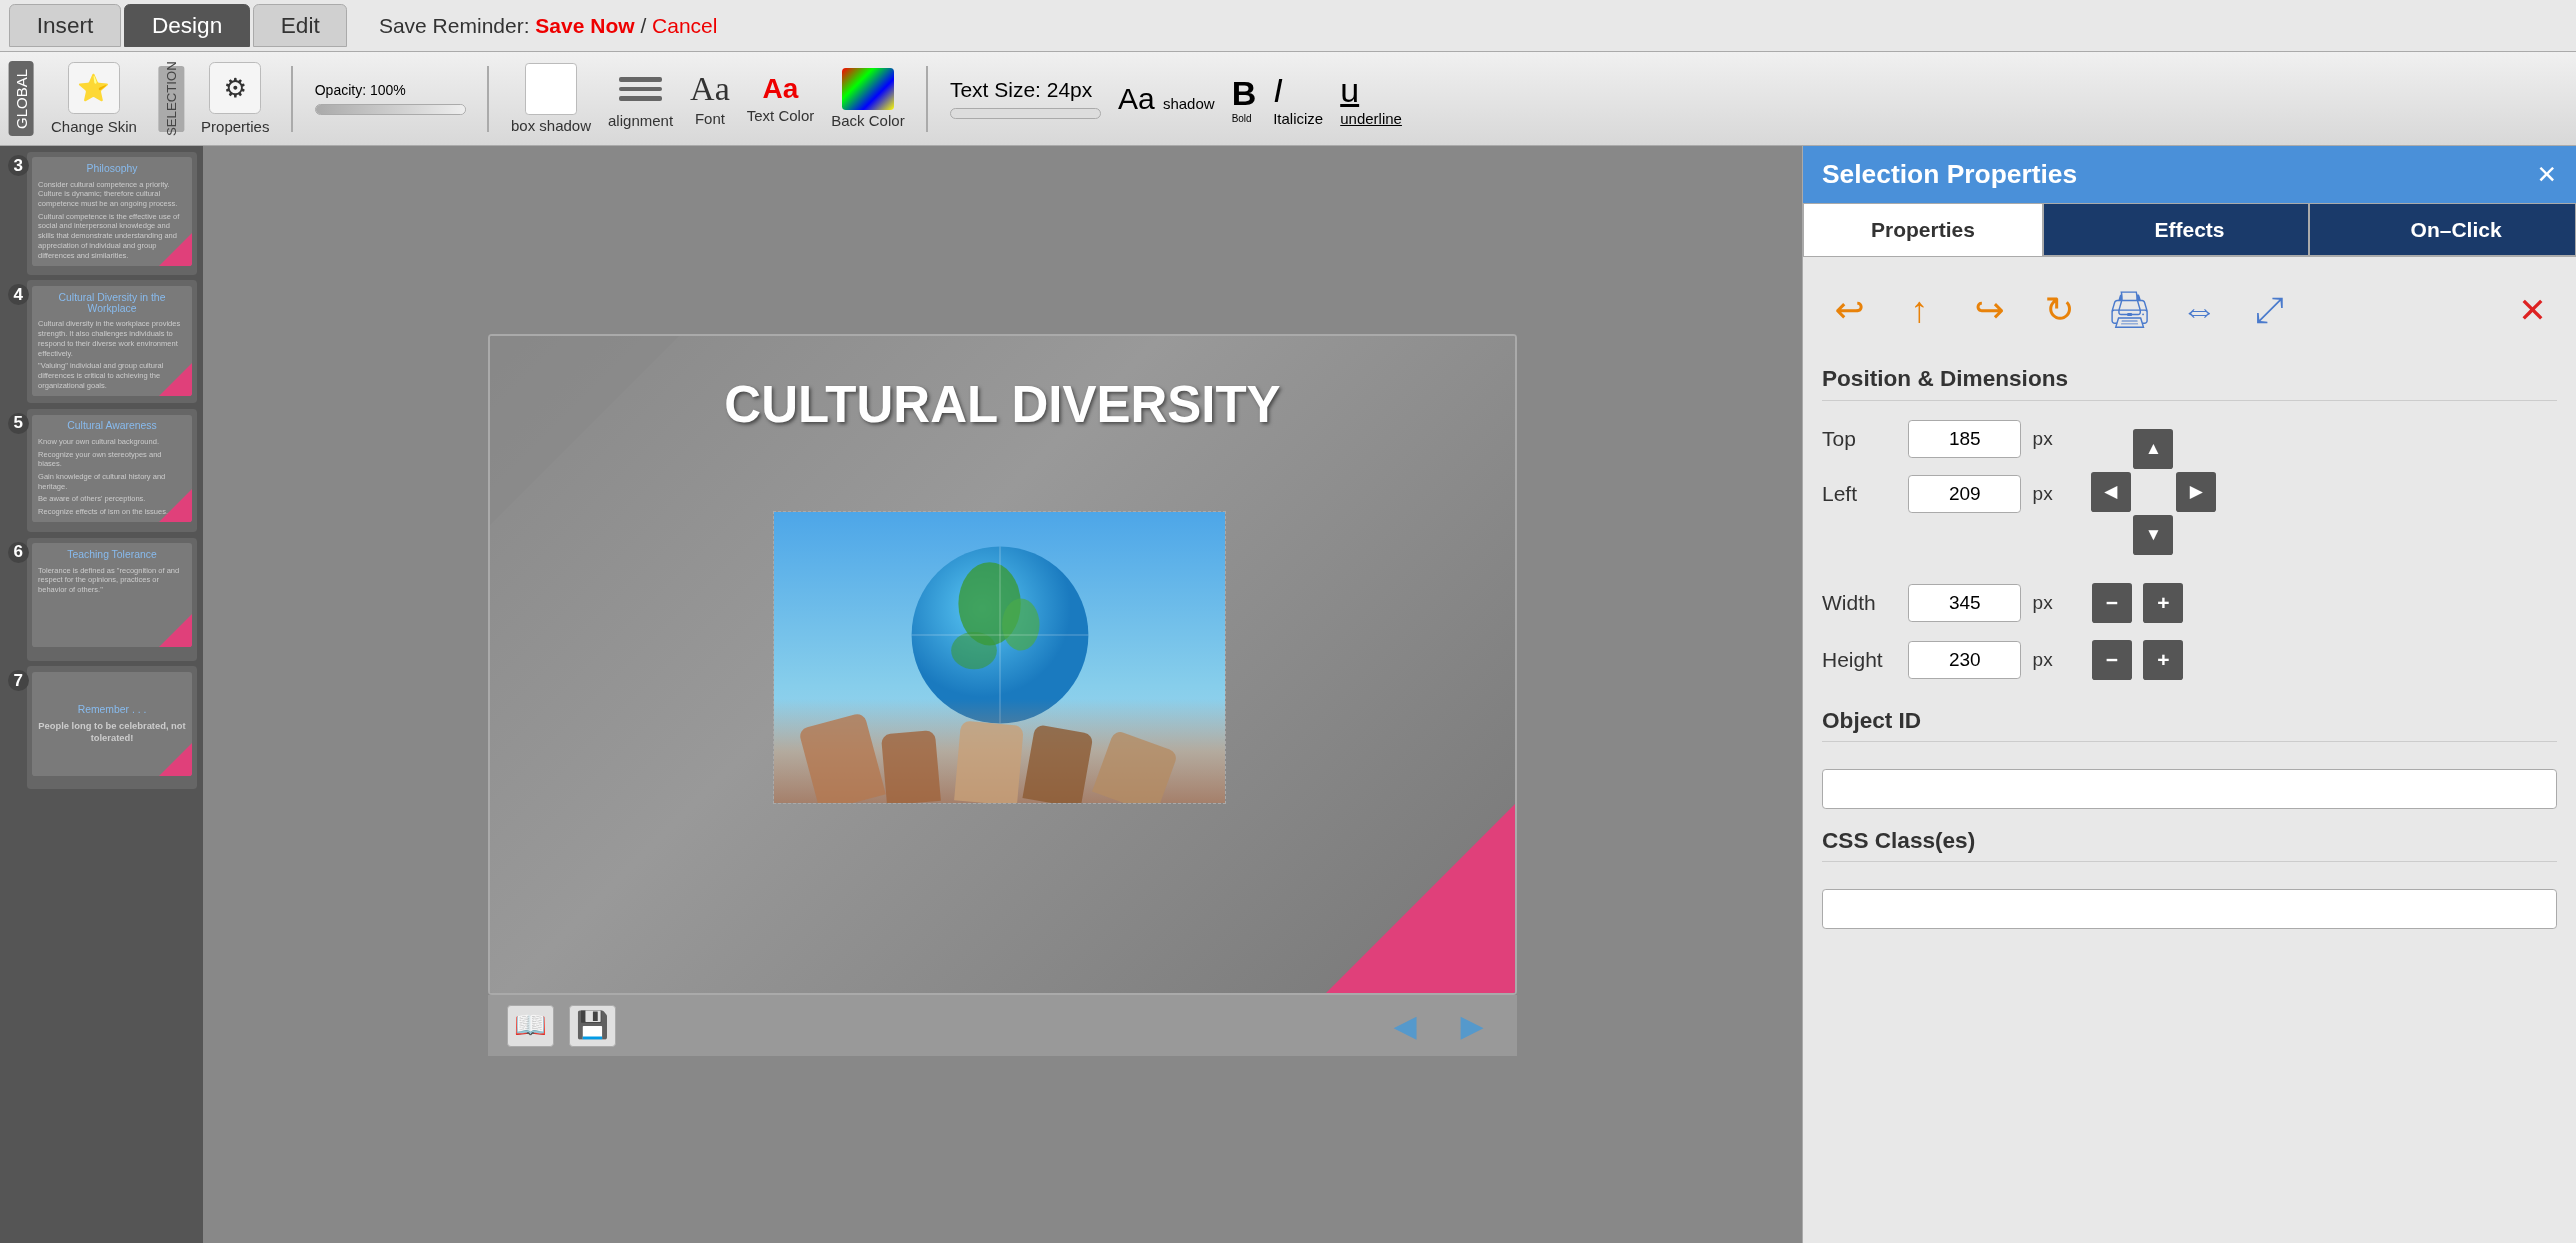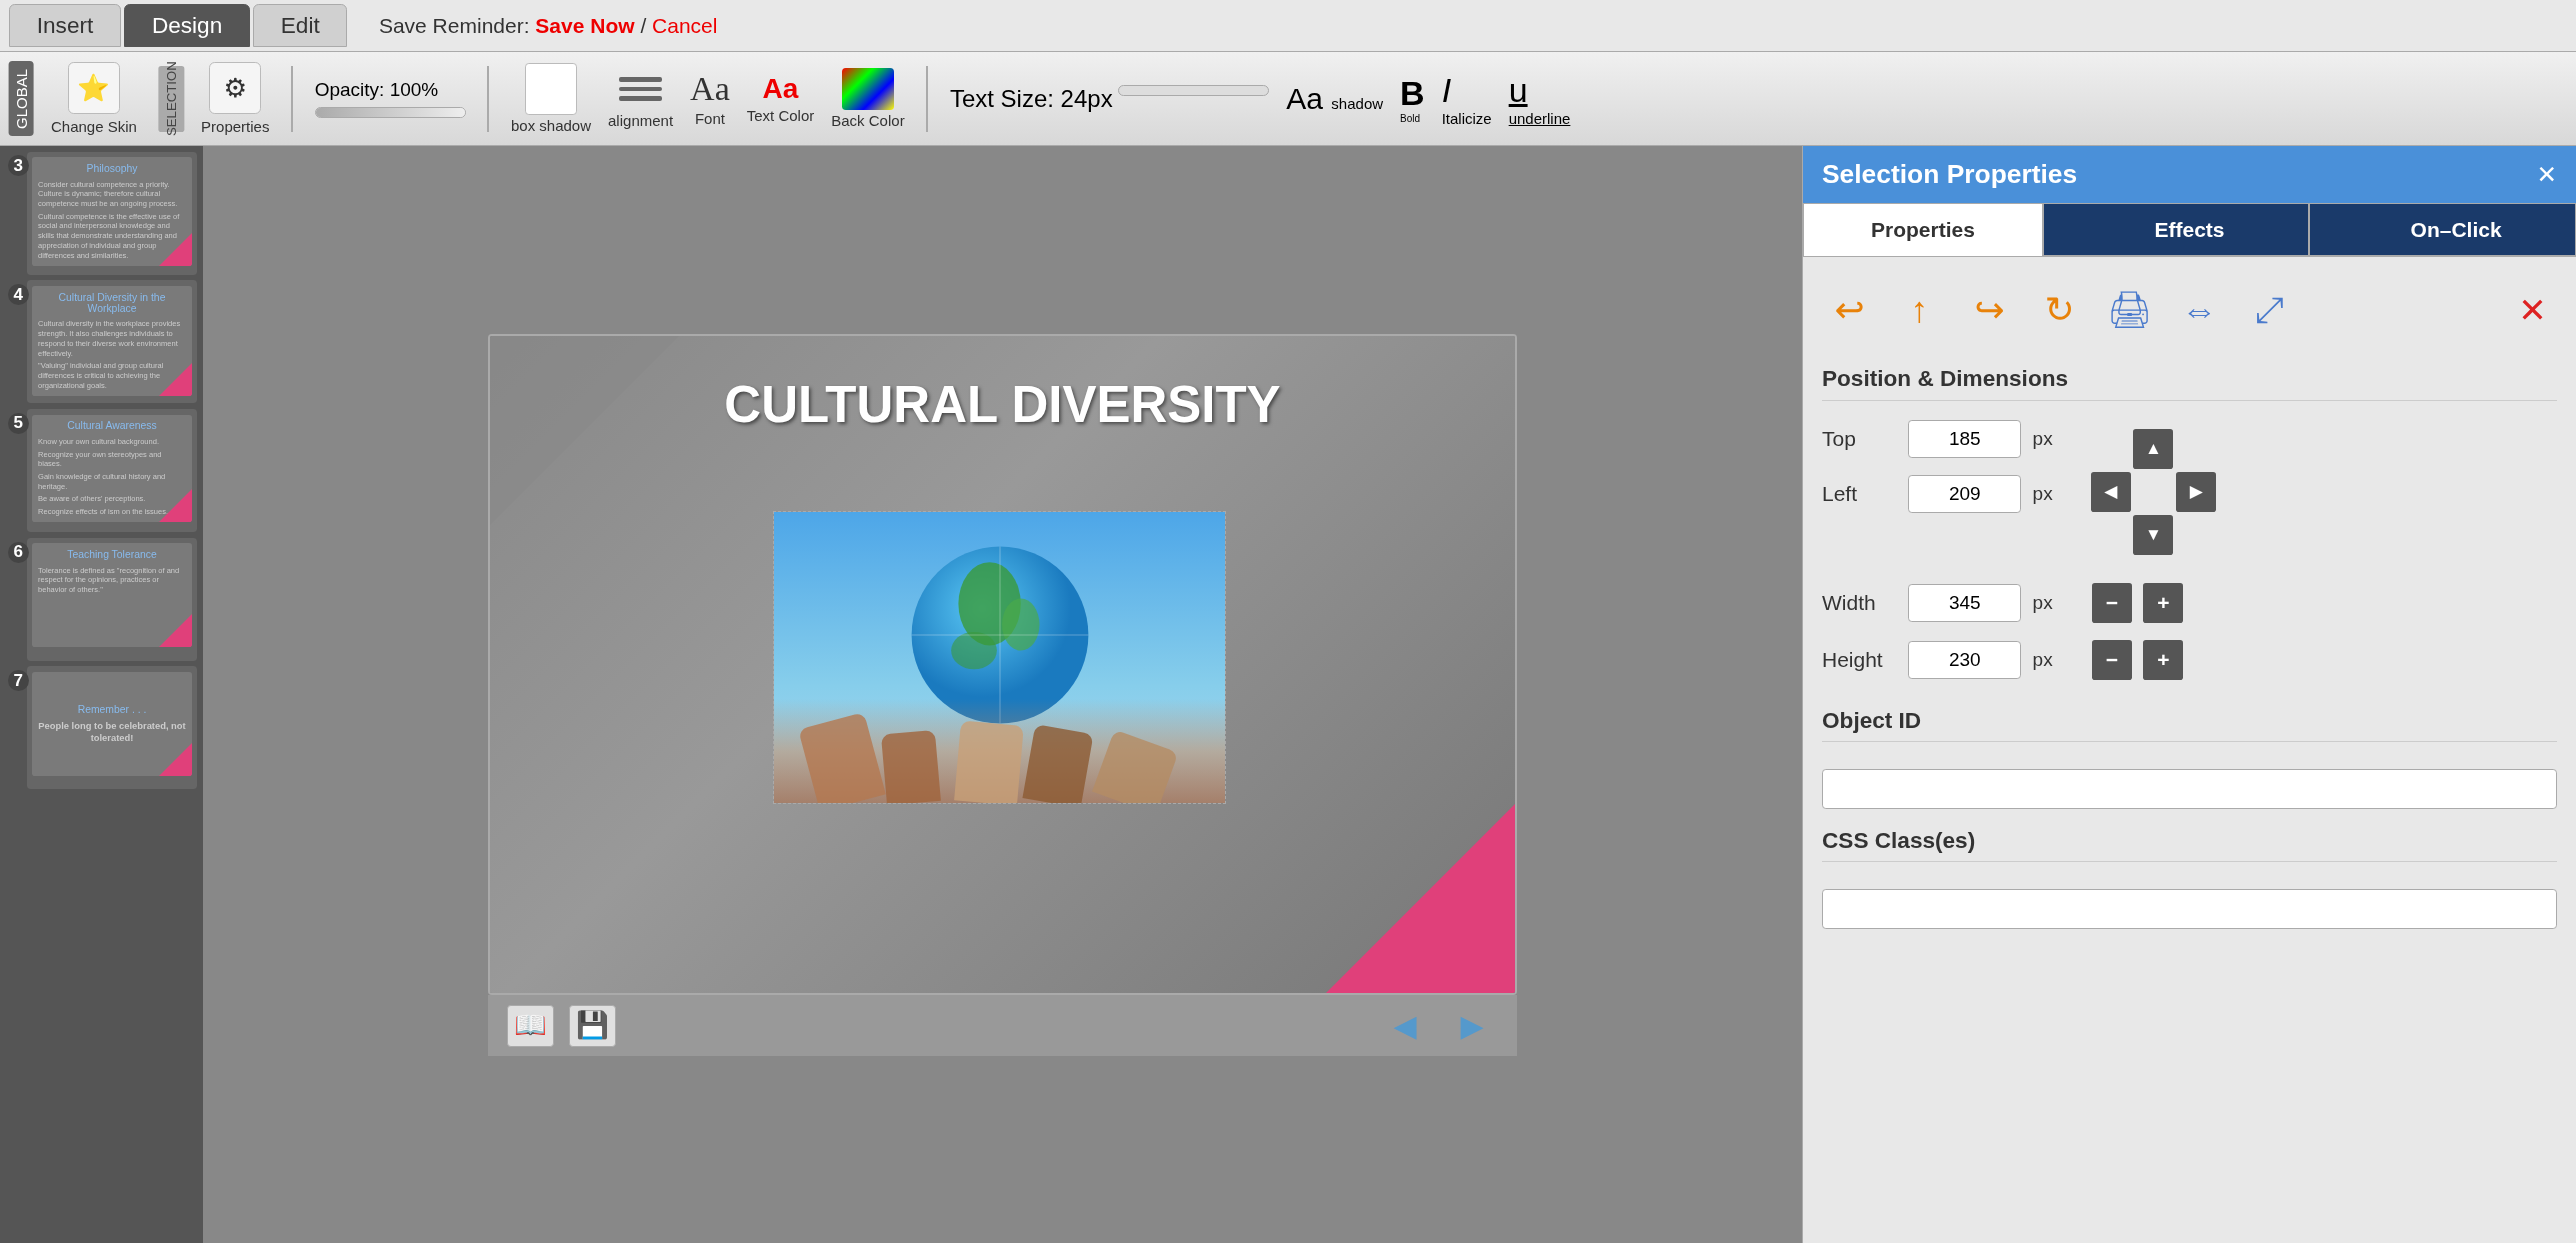--- a/index.html
+++ b/index.html
@@ -84,21 +84,21 @@
     .toolbar-divider {
       width: 1.9px;
       height: 66px;
       background: #aaa;
       margin: 0 4.7px;
     }
     .opacity-section {
       display: flex;
       flex-direction: column;
       gap: 5.7px;
-      font-size: 19px;
+      font-size: 14px;
     }
     .opacity-slider {
       width: 151px;
       height: 11.3px;
       background: #ddd;
       border: 0.9px solid #aaa;
       border-radius: 5.7px;
       position: relative;
     }
     .opacity-slider-fill {
@@ -111,23 +111,23 @@
       display: flex;
       flex-direction: column;
       align-items: center;
       cursor: pointer;
       font-size: 15px;
       color: #333;
       gap: 1.9px;
     }
     .text-size-section {
       display: flex;
-      flex-direction: row;
+      flex-direction: column;
       gap: 5.7px;
-      font-size: 24px;
+      font-size: 21px;
     }
     .text-size-slider {
       width: 151px;
       height: 11.3px;
       background: #ddd;
       border: 0.9px solid #aaa;
       border-radius: 5.7px;
     }
     .bold-btn { font-weight: bold; font-size: 34px; cursor: pointer; }
     .italic-btn { font-style: italic; font-size: 34px; cursor: pointer; }

